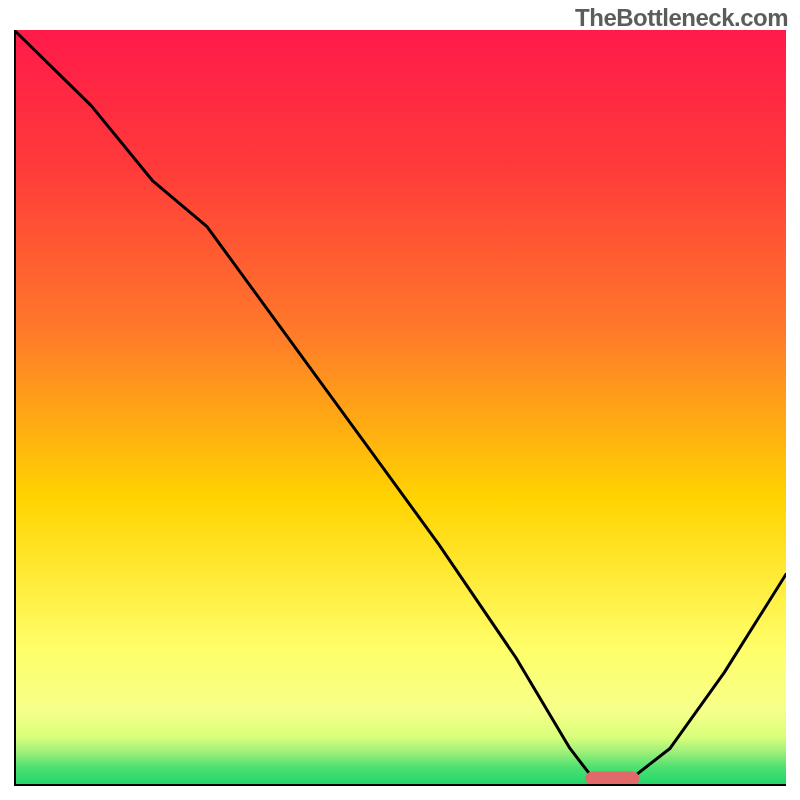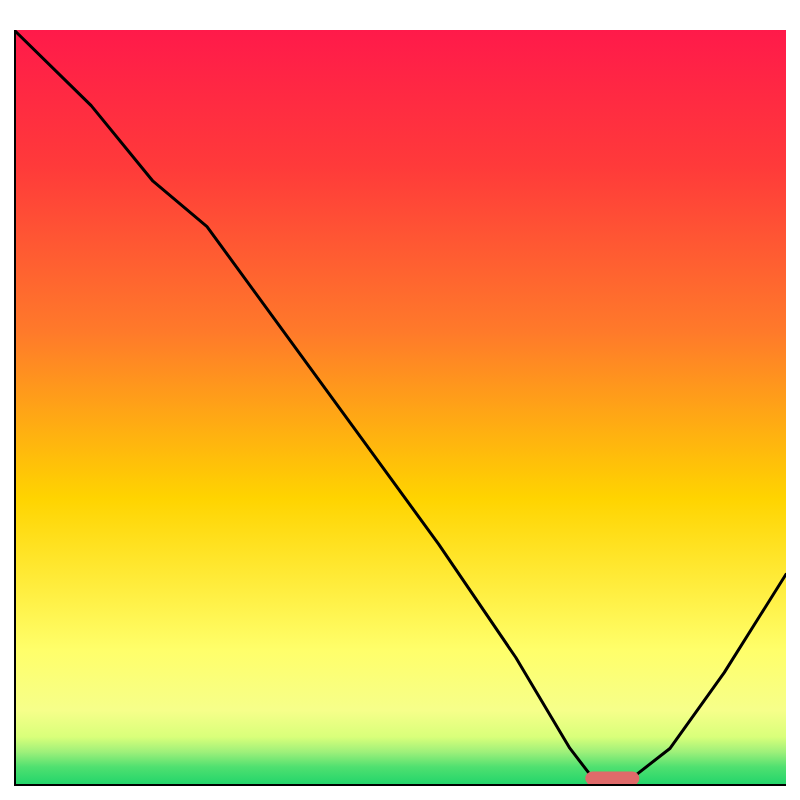--- a/index.html
+++ b/index.html
@@ -34,20 +34,21 @@
     height: 756px;
   }
   .plot svg {
     display: block;
   }
 </style>
 </head>
 <body>
 
 <div class="wrap">
+  <div class="watermark">TheBottleneck.com</div>
 
   <div class="plot">
     <svg id="chart-svg" width="772" height="756" viewBox="0 0 772 756">
         <defs>
           <linearGradient id="bg-grad" x1="0" y1="0" x2="0" y2="1">
             <stop offset="0%" stop-color="#ff1a4a"></stop>
             <stop offset="18%" stop-color="#ff3a3a"></stop>
             <stop offset="40%" stop-color="#ff7a2a"></stop>
             <stop offset="62%" stop-color="#ffd400"></stop>
             <stop offset="82%" stop-color="#ffff6a"></stop>

